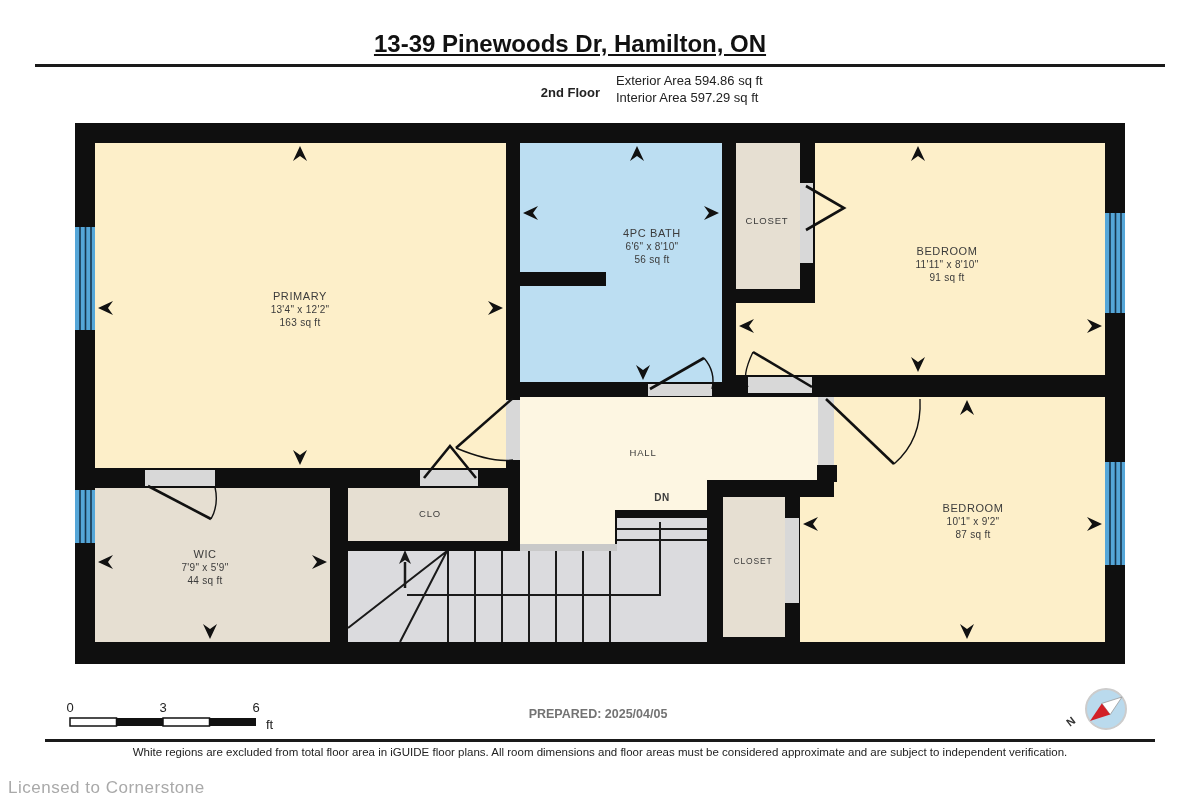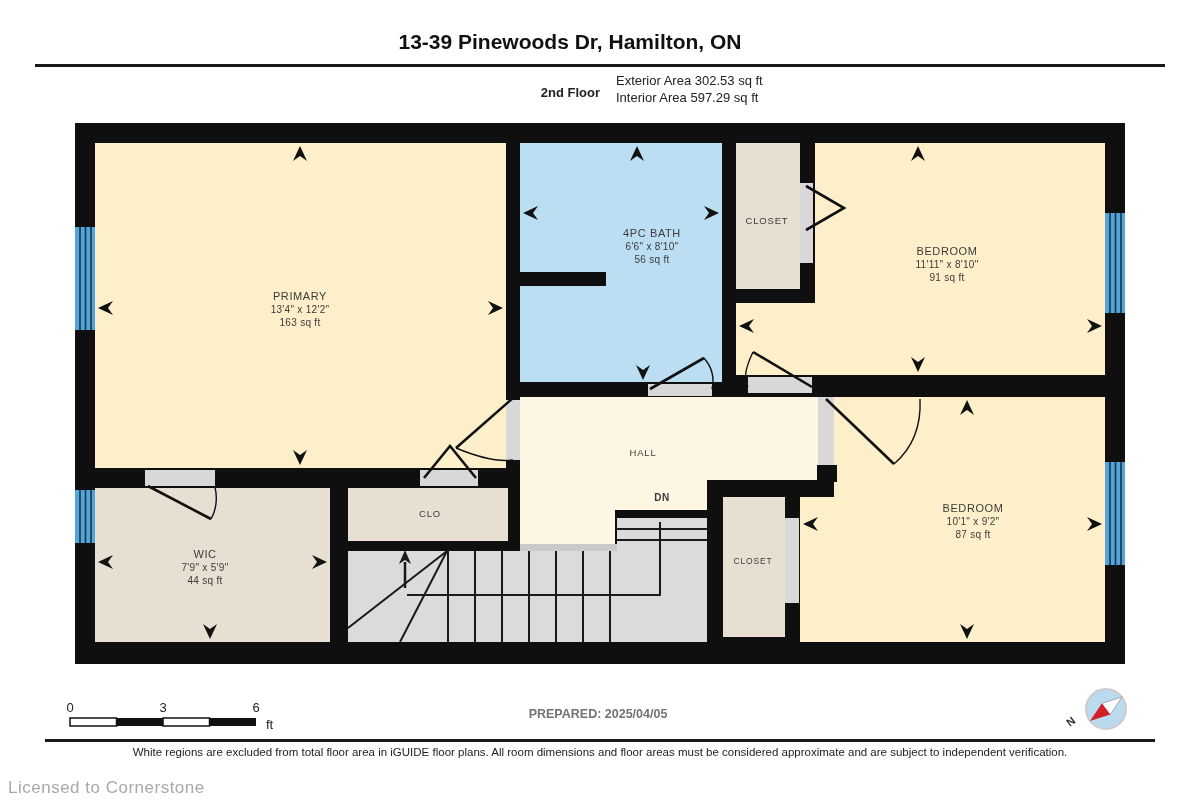--- a/index.html
+++ b/index.html
@@ -1,19 +1,19 @@
 <!DOCTYPE html>
 <html><head>
 <meta charset="utf-8">
 <style>
   html,body{margin:0;padding:0;background:#ffffff;}
   .page{position:relative;width:1200px;height:805px;background:#fff;overflow:hidden;
         font-family:"Liberation Sans", sans-serif;}
   .abs{position:absolute;}
-  .title{top:30px;left:0;width:1140px;text-align:center;font-size:21px;font-weight:bold;color:#111;}
+  .title{top:30px;left:0;width:1140px;text-align:center;font-size:24px;font-weight:bold;color:#111;text-decoration:underline;}
   .hline{height:3px;background:#1a1a1a;}
   .floorlbl{top:85px;left:300px;width:300px;text-align:right;font-size:13px;font-weight:bold;color:#222;}
   .areatxt{left:616px;font-size:13px;color:#222;}
   .prepared{top:707px;left:448px;width:300px;text-align:center;font-size:12.5px;font-weight:bold;color:#737373;}
   .disclaimer{top:746px;left:0;width:1200px;text-align:center;font-size:11.5px;color:#222;}
   .license{top:778px;left:8px;font-size:17px;color:#a9a9a9;letter-spacing:0.5px;}
   svg text{font-family:"Liberation Sans", sans-serif;}
   .roomname{font-size:11px;fill:#3b3b3b;letter-spacing:0.6px;}
   .roomdim{font-size:10px;fill:#3b3b3b;letter-spacing:0.3px;}
   .smalllbl{font-size:9.5px;fill:#3b3b3b;letter-spacing:0.8px;}
@@ -21,21 +21,21 @@
   .ticktxt{font-size:13px;fill:#222;}
 </style>
 </head>
 <body>
 
 <div class="page">
 
   <div class="abs title">13-39 Pinewoods Dr, Hamilton, ON</div>
   <div class="abs hline" style="top:64px;left:35px;width:1130px;"></div>
   <div class="abs floorlbl">2nd Floor</div>
-  <div class="abs areatxt" style="top:73px;">Exterior Area 302.53 sq ft</div>
+  <div class="abs areatxt" style="top:73px;">Exterior Area 594.86 sq ft</div>
   <div class="abs areatxt" style="top:90px;text-align:center;">Interior Area 597.29 sq ft</div>
 
   <svg class="abs" style="top:0;left:0;" width="1200" height="805" viewBox="0 0 1200 805">
 
     <rect x="75" y="123" width="1050" height="541" fill="#0f0f0f"></rect>
 
     <g>
       <rect x="95" y="143" width="411" height="325" fill="#fdefc9"></rect>
       <rect x="520" y="143" width="202" height="239" fill="#bcdef2"></rect>
       <rect x="736" y="143" width="64" height="146" fill="#e6dfd2"></rect>

